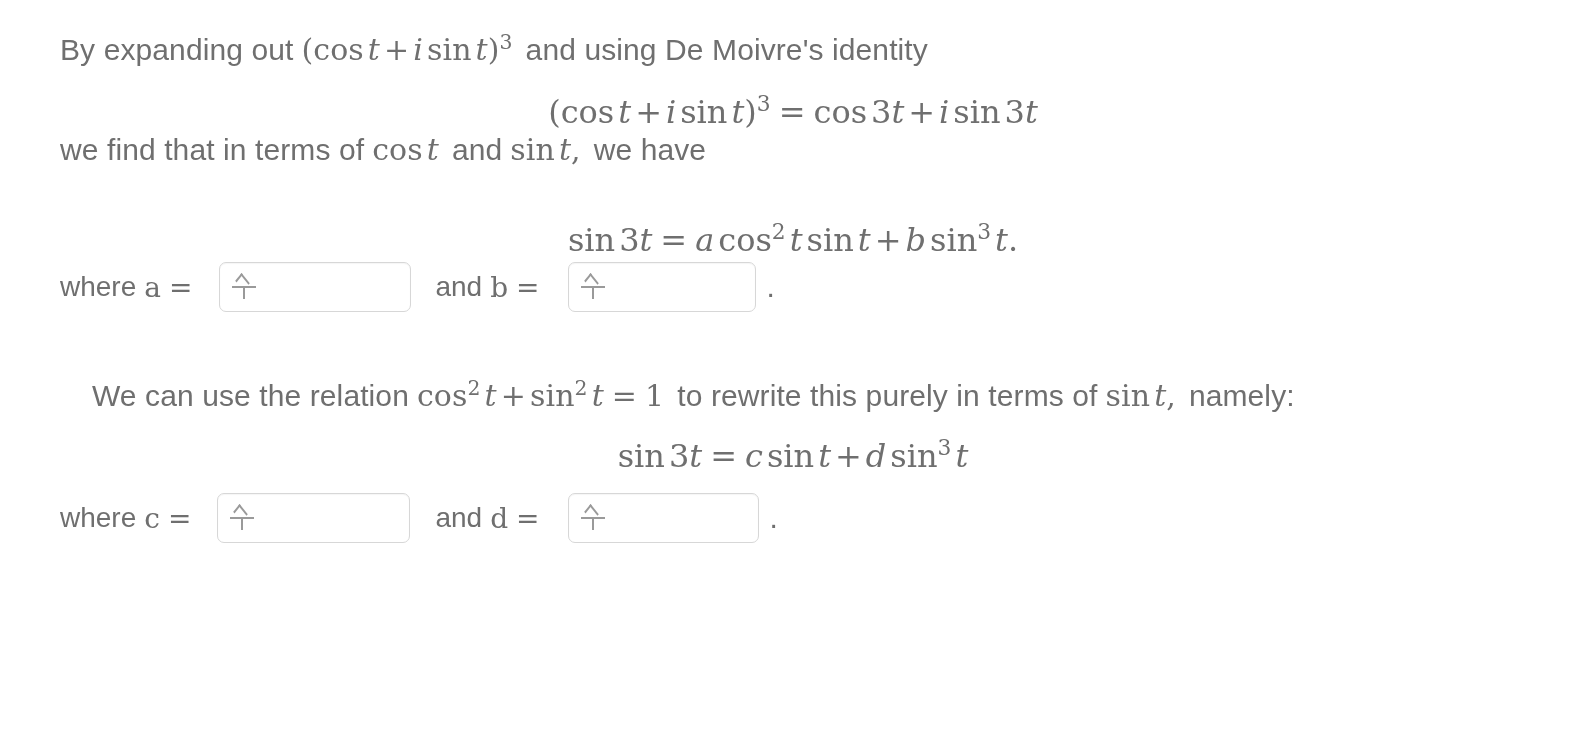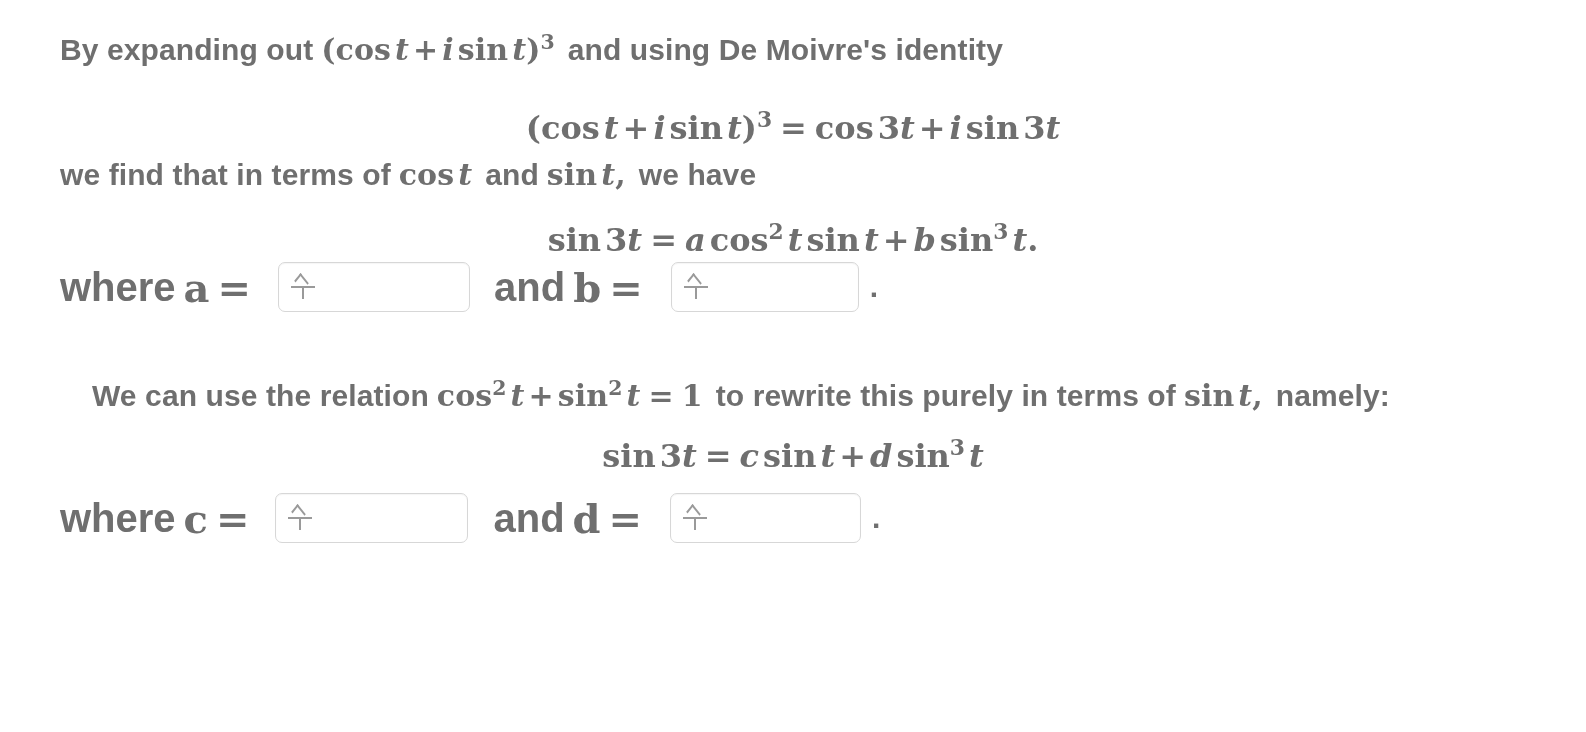--- a/index.html
+++ b/index.html
@@ -15,21 +15,20 @@
     color: #6f6f6f;
     overflow: hidden;
   }
 
   .page {
     position: relative;
     width: 1335px;
     height: 732px;
     padding: 0;
     box-sizing: border-box;
-    font-weight: bold;
   }
 
   
   .prose {
     position: absolute;
     left: 60px;
     font-size: 30px;
     line-height: 1.0;
     color: #6f6f6f;
     white-space: nowrap;
@@ -77,21 +76,21 @@
 
   
   .answer-row {
     position: absolute;
     left: 60px;
     display: flex;
     align-items: center;
     white-space: nowrap;
   }
   .answer-row .label {
-    font-size: 40px;
+    font-size: 28px;
     color: #6f6f6f;
     text-align: right;
   }
 
   .answer-input {
     box-sizing: border-box;
     height: 50px;
     background: #ffffff;
     border: 1px solid #d7d7d7;
     border-radius: 7px;
@@ -143,25 +142,25 @@
 </style>
 </head>
 <body>
 
 <div class="page">
 
   <div class="prose" style="top:35px;">
     <span>By expanding out</span><span class="sp-m"></span><span class="math inline-math"><span class="op">(</span><span class="op">cos</span><span class="sp-s"></span><span class="var">t</span><span class="sp-s"></span><span class="op">+</span><span class="sp-s"></span><span class="var">i</span><span class="sp-s"></span><span class="op">sin</span><span class="sp-s"></span><span class="var">t</span><span class="op">)</span><sup class="op">3</sup></span><span class="sp-l"></span><span>and using De Moivre's identity</span>
   </div>
 
-  <div class="display-eq block-math math" style="top:109px;text-align:center;">
+  <div class="display-eq block-math math" style="top:93px;text-align:center;">
     <span class="op">(</span><span class="op">cos</span><span class="sp-s"></span><span class="var">t</span><span class="sp-s"></span><span class="op">+</span><span class="sp-s"></span><span class="var">i</span><span class="sp-s"></span><span class="op">sin</span><span class="sp-s"></span><span class="var">t</span><span class="op">)</span><sup class="op">3</sup><span class="sp-m"></span><span class="op">=</span><span class="sp-m"></span><span class="op">cos</span><span class="sp-s"></span><span class="op">3</span><span class="var">t</span><span class="sp-s"></span><span class="op">+</span><span class="sp-s"></span><span class="var">i</span><span class="sp-s"></span><span class="op">sin</span><span class="sp-s"></span><span class="op">3</span><span class="var">t</span>
   </div>
 
-  <div class="prose" style="top:160px;">
+  <div class="prose" style="top:135px;">
     <span>we find that in terms of</span><span class="sp-m"></span><span class="math inline-math"><span class="op">cos</span><span class="sp-s"></span><span class="var">t</span></span><span class="sp-l"></span><span>and</span><span class="sp-m"></span><span class="math inline-math"><span class="op">sin</span><span class="sp-s"></span><span class="var">t</span><span class="op">,</span></span><span class="sp-l"></span><span>we have</span>
   </div>
 
   <div class="display-eq block-math math" style="top:221px;">
     <span class="op">sin</span><span class="sp-s"></span><span class="op">3</span><span class="var">t</span><span class="sp-m"></span><span class="op">=</span><span class="sp-m"></span><span class="var">a</span><span class="sp-s"></span><span class="op">cos</span><sup class="op">2</sup><span class="sp-s"></span><span class="var">t</span><span class="sp-s"></span><span class="op">sin</span><span class="sp-s"></span><span class="var">t</span><span class="sp-s"></span><span class="op">+</span><span class="sp-s"></span><span class="var">b</span><span class="sp-s"></span><span class="op">sin</span><sup class="op">3</sup><span class="sp-s"></span><span class="var">t</span><span class="op">.</span>
   </div>
 
   <div class="answer-row" style="top:262px;">
     <span class="label">where</span>
     <span class="sp-m"></span>

